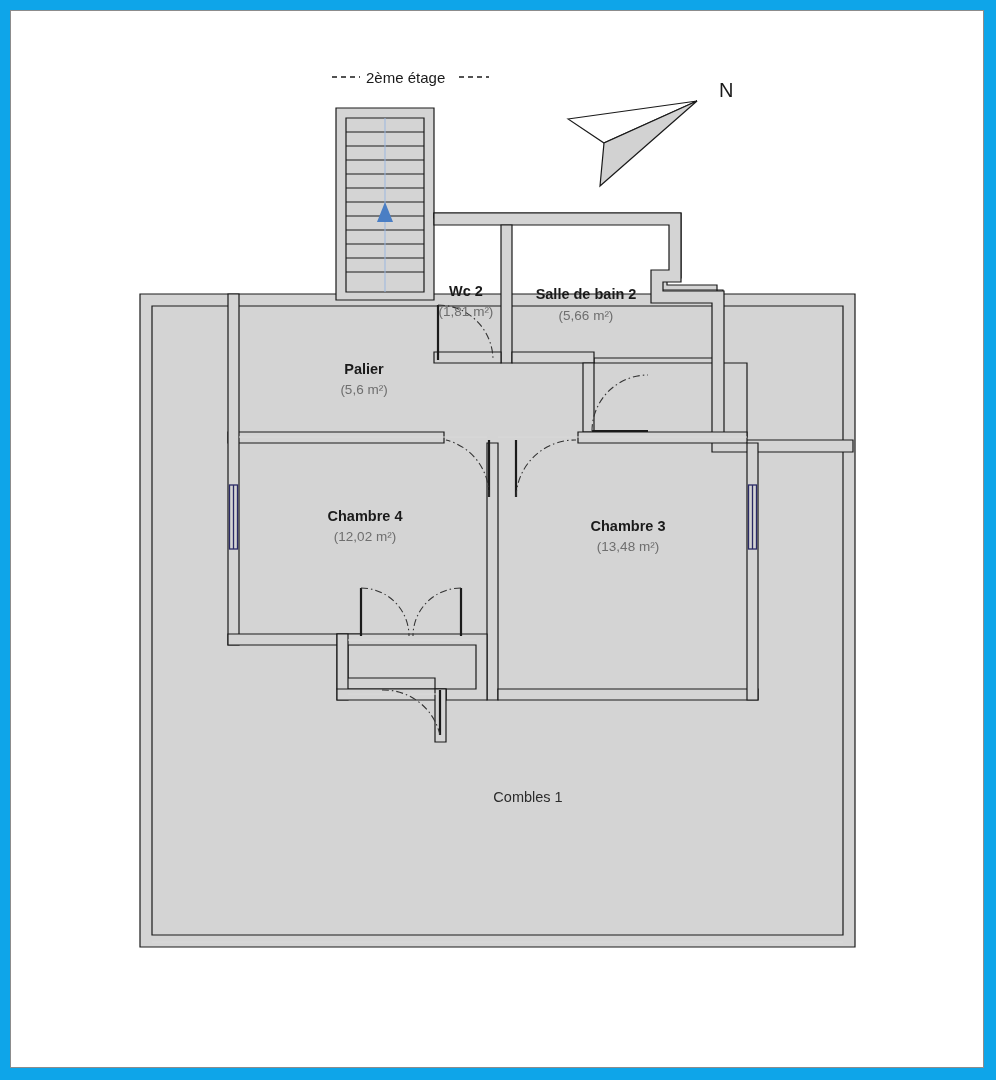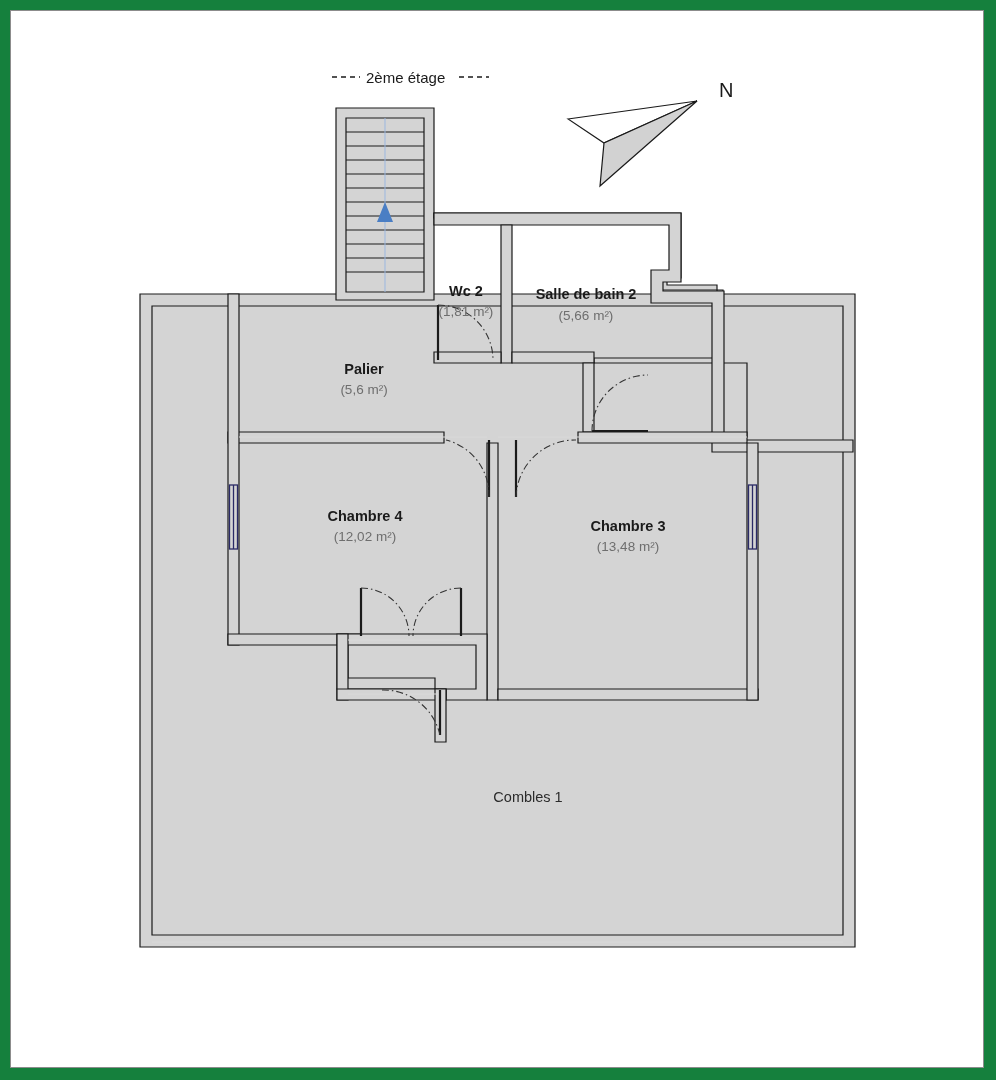--- a/index.html
+++ b/index.html
@@ -8,21 +8,21 @@
     padding: 0;
     background: #ffffff;
   }
   body {
     font-family: "Liberation Sans", sans-serif;
   }
   #page {
     position: relative;
     width: 996px;
     height: 1080px;
-    background: #15803d;
+    background: #0ea5e9;
     overflow: hidden;
   }
   #page-frame {
     position: absolute;
     left: 10px;
     top: 10px;
     width: 974px;
     height: 1058px;
     border: 1px solid #8c8c8c;
     box-sizing: border-box;

